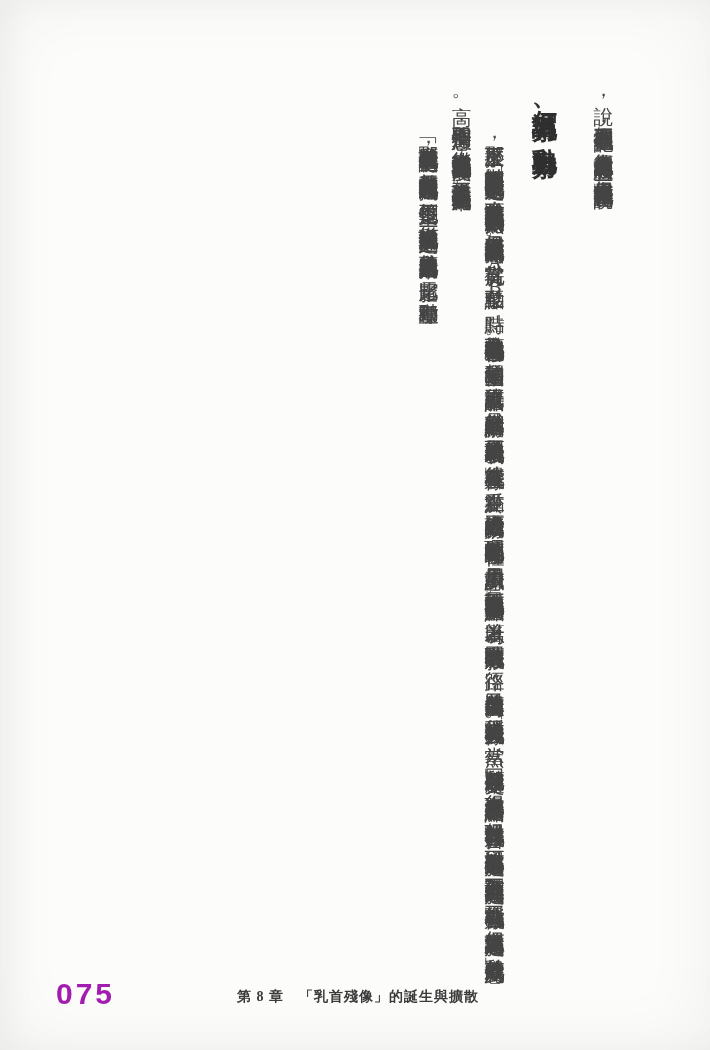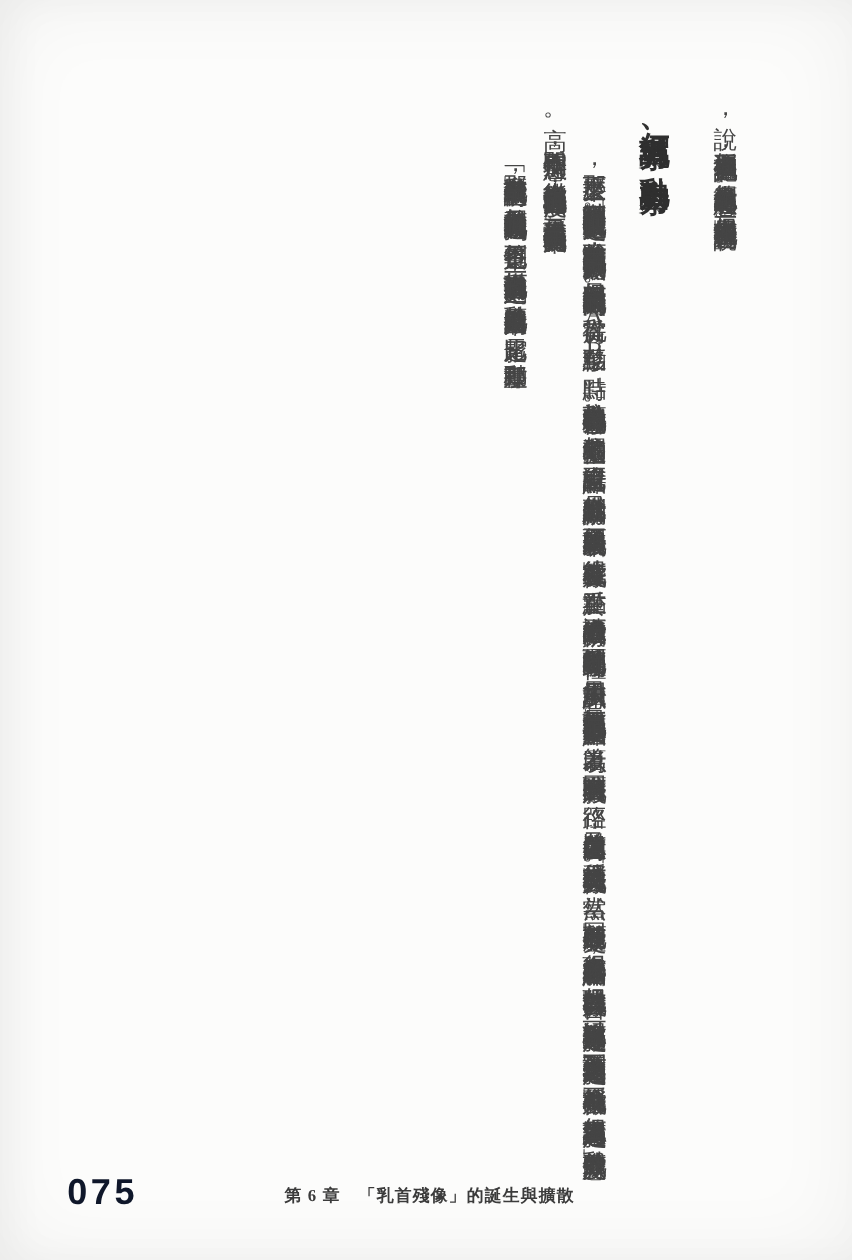--- a/index.html
+++ b/index.html
@@ -56,21 +56,21 @@
     height: 40px;
   }
   .page-number {
     position: absolute;
     left: 56px;
     top: 2px;
     font-family: "Liberation Sans", "DejaVu Sans", sans-serif;
     font-weight: 700;
     font-size: 30px;
     letter-spacing: 3px;
-    color: #0f172a;
+    color: #a21caf;
   }
   .footer-chapter {
     position: absolute;
     left: 237px;
     top: 13px;
     font-size: 14px;
     font-weight: 700;
     letter-spacing: 1px;
     color: #3b3b3b;
     white-space: nowrap;
@@ -86,16 +86,16 @@
 
     <h2 class="heading">何謂乳力學、乳房動力學</h2>
 
     <p class="para">那麼接下來，稍微詳細說明一下筆者所定義「乳首殘像」的重要之處吧。雖然前面說乳首殘像是用來表現乳頭會留下殘影的劇烈晃動，但只有殘影仍不足以說明乳首殘像的內涵。當乳房從A點移動至B點時，位於乳房中心點的乳頭當然也會移動。這個移動的振幅，或者說得更白話一點，就是從出發點到終點的軌跡，必須要用乳頭的殘影來表現，才能算得上「乳首殘像」。重點在於，讀者能否透過殘影的軌跡，理解乳頭是從哪裡移動到哪裡。盡量用最少的訊息，最有效地表現出乳房移動的激烈程度是一大重點。筆者以為，唯有同時畫出乳頭的殘影、路徑，以及速度與加速度的向量值，才稱得上是完美的「乳首殘像」。當然，回顧「乳首殘像」的發展歷史，很多表現都沒有嚴格的起點和終點，但以現代的「乳首殘像」而言，可以說絕大部分都滿足這項定義。雖不至於到不完全滿足這項定義，就不能稱為「乳首殘像」，但筆者認為愈滿足這項定義，「乳首殘像」的完成度就愈高。即使不需特別注意，也能從力學上自然地感覺到乳房搖晃的猛烈程度，正是這種表現技法想要在二次元視覺化的東西。</p>
 
     <p class="para">那麼在「乳首殘像」的表現誕生前，整個漫畫界的乳房就從來沒有搖動過嗎？答案倒也不是。打從乳房在漫畫中出現的那一刻起，乳房的歷史就是一路搖過來的。比起電影、動畫那種即</p>
   </div>
 
   <div class="footer">
     <div class="page-number">075</div>
-    <div class="footer-chapter">第 6 章　「乳首殘像」的誕生與擴散</div>
+    <div class="footer-chapter">第 8 章　「乳首殘像」的誕生與擴散</div>
   </div>
 
 </div>
 
 </body></html>

